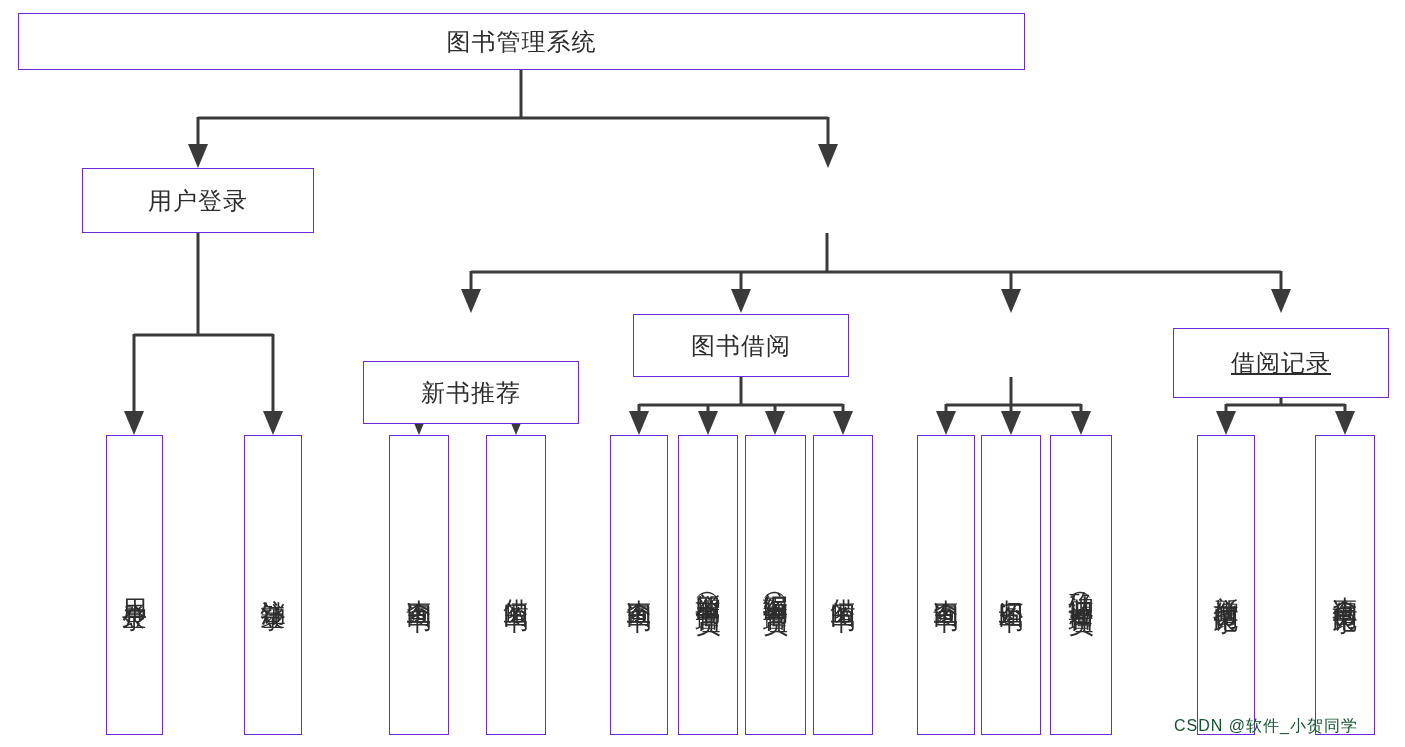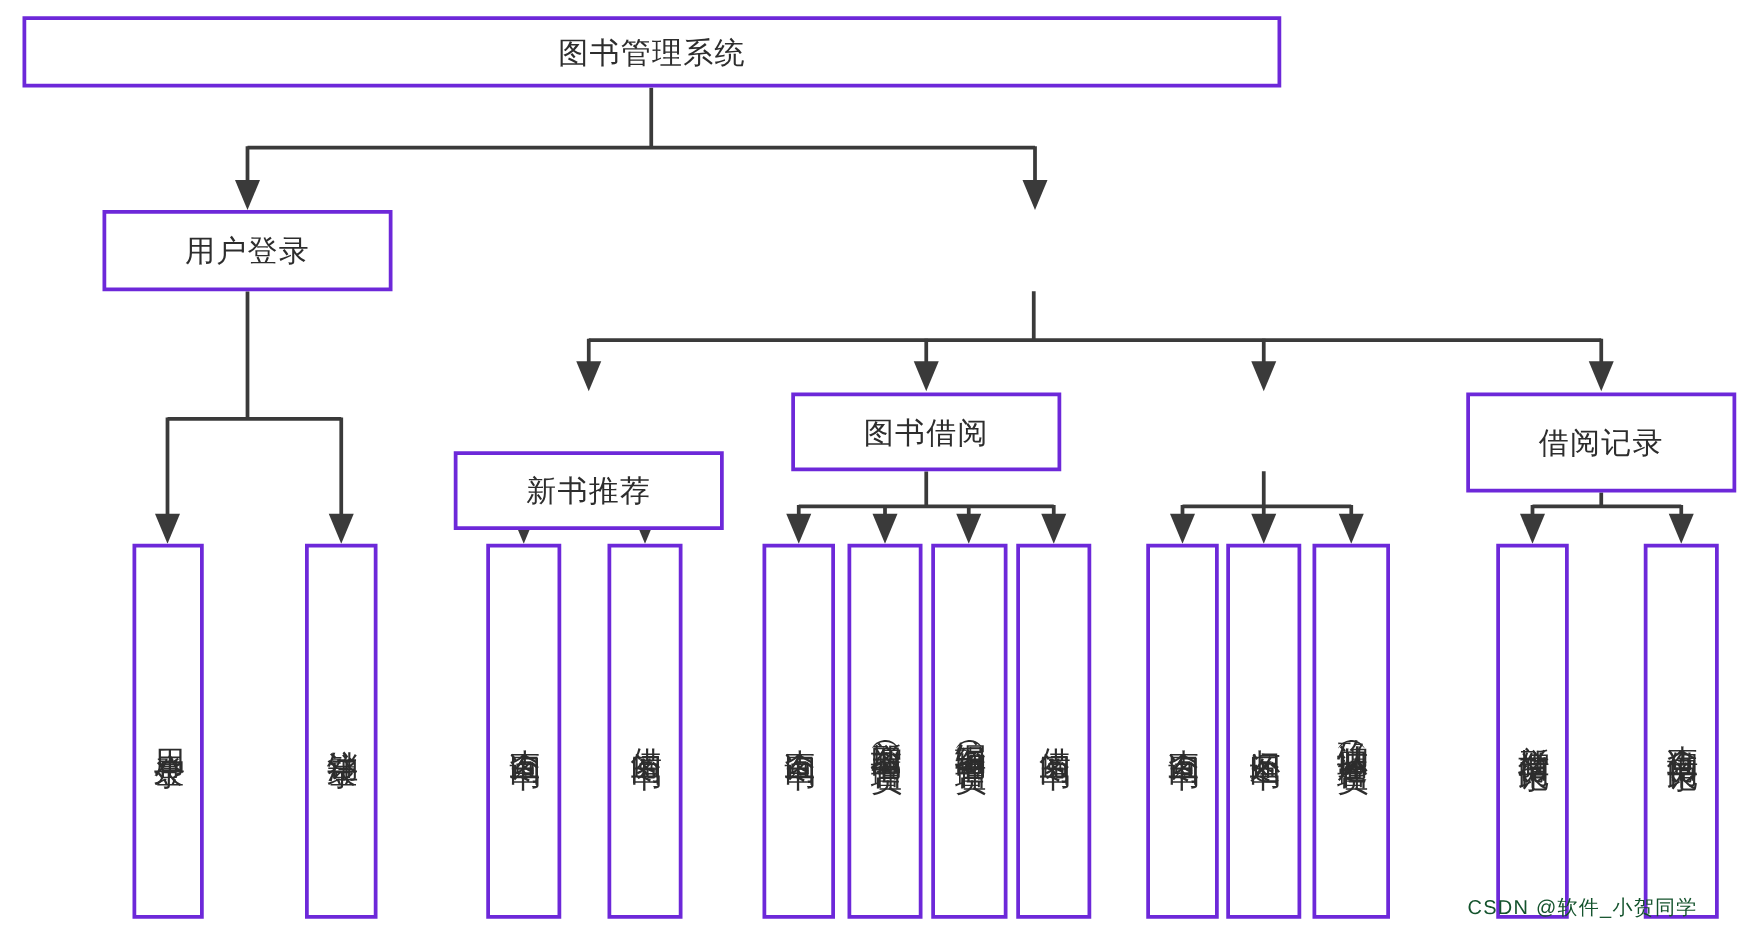--- a/index.html
+++ b/index.html
@@ -7,21 +7,21 @@
     position:relative;
     width:1405px;height:747px;
     background:#ffffff;
     font-family:"Liberation Sans","DejaVu Sans",sans-serif;
     overflow:hidden;
   }
   svg.connectors{position:absolute;left:0;top:0;z-index:1;}
   .node{
     position:absolute;
     box-sizing:border-box;
-    border:3px solid #6d28d9;
+    border:1px solid #6d28d9;
     background:#ffffff;
     color:#2d2d2d;
     display:flex;
     align-items:center;
     justify-content:center;
     z-index:2;
   }
   .node.h{font-size:24px;letter-spacing:1px;}
   .node.v{
     writing-mode:vertical-rl;
@@ -118,21 +118,21 @@
       <polygon points="1335,411 1355,411 1345,435"></polygon>
     </g>
   </svg>
 
   <div class="node h" style="left:18px;top:13px;width:1007px;height:57px;">图书管理系统</div>
 
   <div class="node h" style="left:82px;top:168px;width:232px;height:65px;">用户登录</div>
 
   <div class="node h" style="left:363px;top:314px;width:216px;height:63px;margin-top:47px;">新书推荐</div>
   <div class="node h" style="left:633px;top:314px;width:216px;height:63px;">图书借阅</div>
-  <div class="node h" style="left:1173px;top:314px;width:216px;height:80px;">借阅记录</div>
+  <div class="node h" style="left:1173px;top:328px;width:216px;height:70px;text-decoration:underline;">借阅记录</div>
 
   <div class="node v" style="left:106px;top:435px;width:57px;height:300px;">用户登录</div>
   <div class="node v" style="left:244px;top:435px;width:58px;height:300px;">注销登录</div>
 
   <div class="node v" style="left:389px;top:435px;width:60px;height:300px;">查询图书</div>
   <div class="node v" style="left:486px;top:435px;width:60px;height:300px;">借阅图书</div>
 
   <div class="node v" style="left:610px;top:435px;width:58px;height:300px;">查询图书</div>
   <div class="node v" style="left:678px;top:435px;width:60px;height:300px;">新增图书（管理员）</div>
   <div class="node v" style="left:745px;top:435px;width:61px;height:300px;">编辑图书（管理员）</div>

